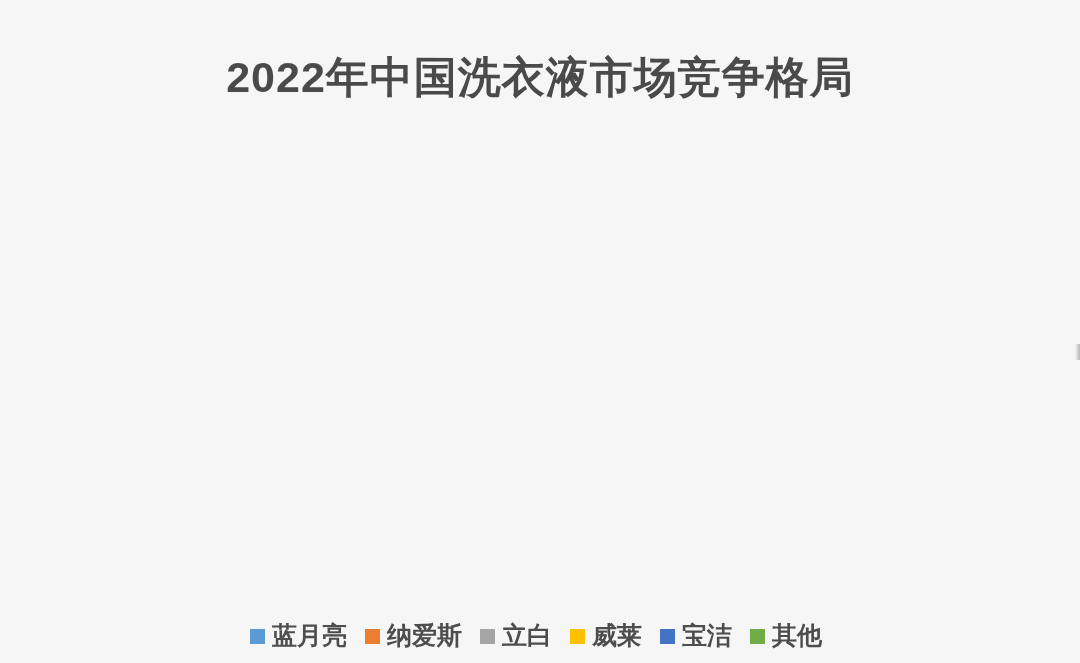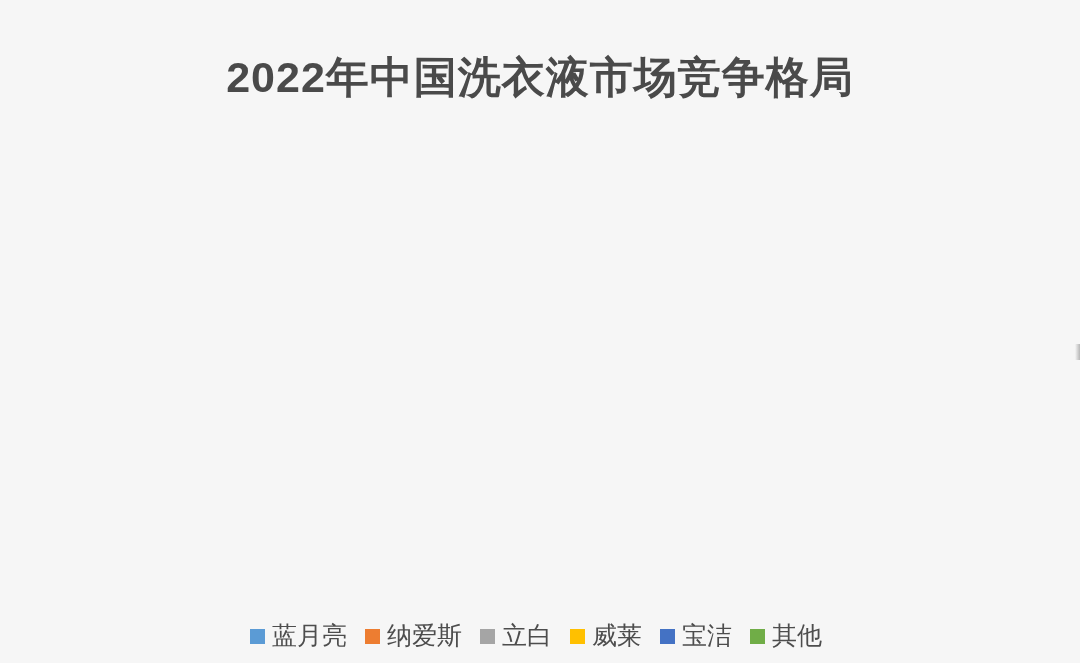--- a/index.html
+++ b/index.html
@@ -56,20 +56,21 @@
   }
   .legend {
     position: absolute;
     left: 0;
     top: 622px;
     width: 1072px;
     display: flex;
     justify-content: center;
     align-items: center;
     gap: 0px;
+    font-weight: bold;
   }
   .legend-item {
     display: flex;
     align-items: center;
     margin: 0 9px;
   }
   .legend-swatch {
     width: 15px;
     height: 15px;
     margin-right: 7px;

